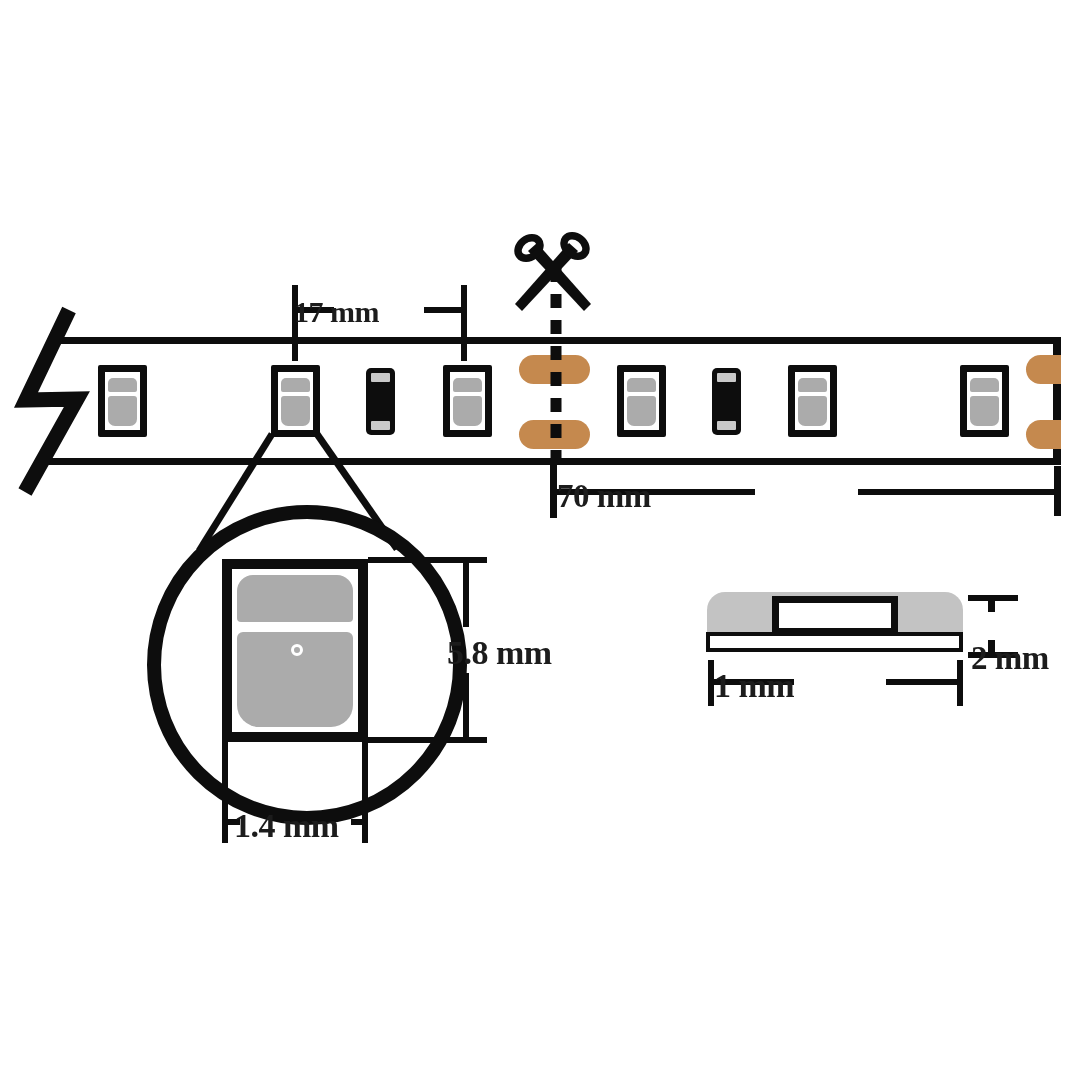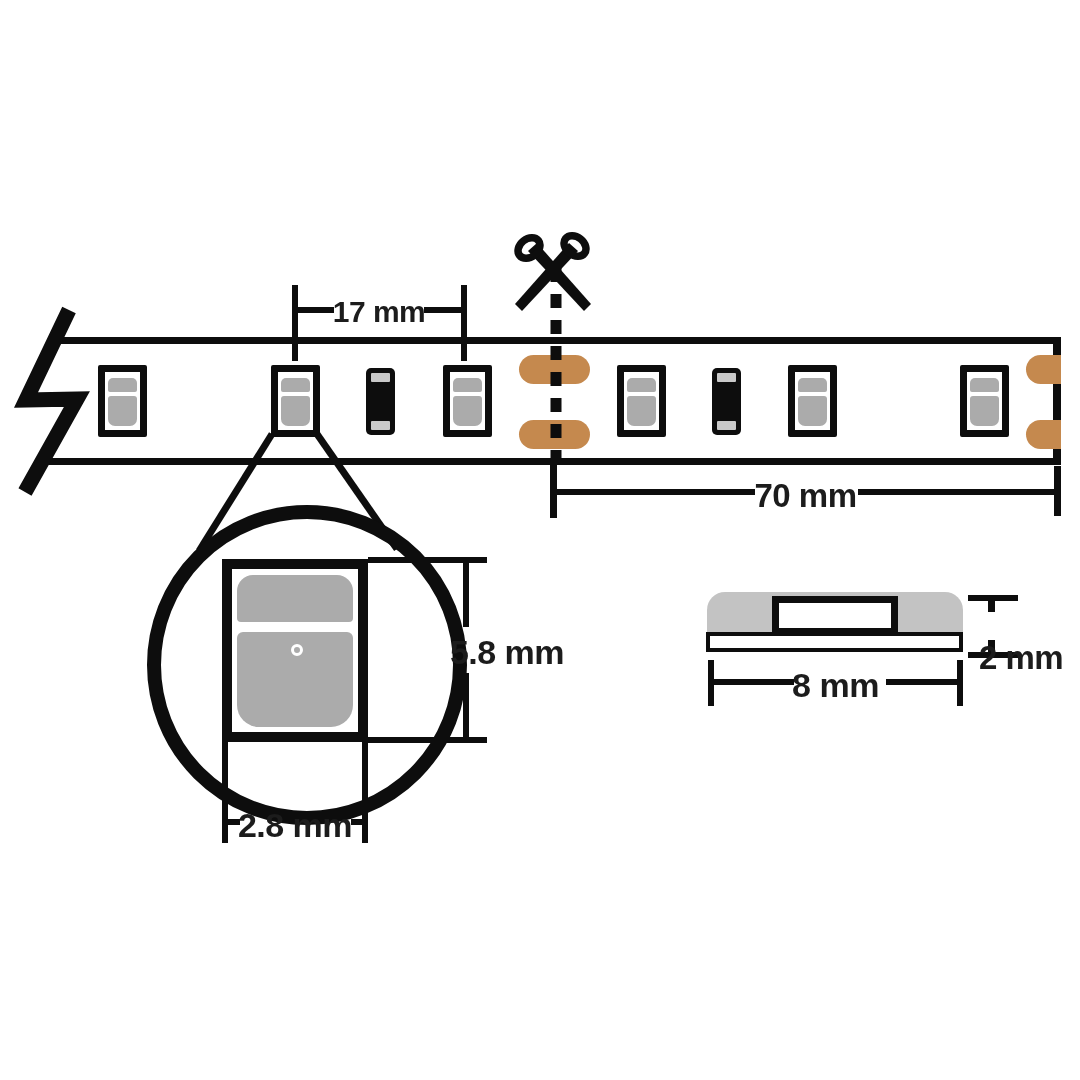--- a/index.html
+++ b/index.html
@@ -1,20 +1,20 @@
 <!DOCTYPE html>
 <html style="--line: #0d0d0d; --text: #1c1c1c; --led-gray: #ababab; --terminal-gray: #c9c9c9; --pad-copper: #c5894e; --profile-gray: #c3c3c3;"><head>
 <meta charset="utf-8">
 <style>
   html,body{margin:0;padding:0;background:#fff;}
   #canvas{position:relative;width:1080px;height:1080px;background:#fff;overflow:hidden;
           font-family:"Liberation Sans",sans-serif;}
   .bar{position:absolute;background:var(--line);}
   .dimlabel{position:absolute;color:var(--text);font-weight:bold;letter-spacing:-0.5px;
-            line-height:1.05;text-align:center;white-space:nowrap;}
+            line-height:1.05;white-space:nowrap;font-family:Liberation Serif, serif;}
   
   .comp{position:absolute;box-sizing:border-box;}
   .comp.led{top:365px;width:49px;height:72px;background:#fff;border:7px solid var(--line);
             border-radius:2px;display:flex;flex-direction:column;padding:6px 3px 4px 3px;}
   .led-top{height:14px;background:var(--led-gray);border-radius:5px 5px 2px 2px;margin-bottom:4px;}
   .led-bot{flex:1;background:var(--led-gray);border-radius:3px 3px 7px 7px;}
   .comp.resistor{top:368px;width:29px;height:67px;background:var(--line);border-radius:5px;
             display:flex;flex-direction:column;justify-content:space-between;align-items:center;padding:5px 0;}
   .res-term{width:19px;height:9px;background:var(--terminal-gray);border-radius:1px;}
   .comp.pads,.comp.pads-end{top:355px;height:94px;}
@@ -130,31 +130,31 @@
   <div class="bar" style="left:368px;top:557px;width:119px;height:6px;"></div>
   <div class="bar" style="left:368px;top:737px;width:119px;height:6px;"></div>
   <div class="bar" style="left:463px;top:557px;width:6px;height:70px;"></div>
   <div class="bar" style="left:463px;top:673px;width:6px;height:70px;"></div>
   <div class="dimlabel" style="left:447px;top:635px;width:120px;font-size:34px;">5.8 mm</div>
 
   <div class="bar" style="left:222px;top:742px;width:6px;height:101px;"></div>
   <div class="bar" style="left:362px;top:742px;width:6px;height:101px;"></div>
   <div class="bar" style="left:222px;top:819px;width:18px;height:6px;"></div>
   <div class="bar" style="left:351px;top:819px;width:17px;height:6px;"></div>
-  <div class="dimlabel" style="left:234px;top:808px;width:122px;font-size:34px;">2.8 mm</div>
+  <div class="dimlabel" style="left:234px;top:808px;width:122px;font-size:34px;">1.4 mm</div>
 
   <div id="profile-dome"></div>
   <div id="profile-led"></div>
   <div id="profile-base"></div>
 
   <div class="bar" style="left:968px;top:595px;width:50px;height:6px;"></div>
   <div class="bar" style="left:988px;top:600px;width:7px;height:12px;"></div>
   <div class="bar" style="left:988px;top:640px;width:7px;height:13px;"></div>
   <div class="bar" style="left:968px;top:652px;width:50px;height:6px;"></div>
   <div class="dimlabel" style="left:971px;top:611px;width:100px;font-size:33px;margin-top:30px;">2 mm</div>
 
   <div class="bar" style="left:708px;top:660px;width:6px;height:46px;"></div>
   <div class="bar" style="left:957px;top:660px;width:6px;height:46px;"></div>
   <div class="bar" style="left:714px;top:679px;width:80px;height:6px;"></div>
   <div class="bar" style="left:886px;top:679px;width:71px;height:6px;"></div>
-  <div class="dimlabel" style="left:714px;top:668px;width:243px;font-size:34px;">8 mm</div>
+  <div class="dimlabel" style="left:714px;top:668px;width:243px;font-size:34px;">1 mm</div>
 
 </div>
 
 </body></html>

